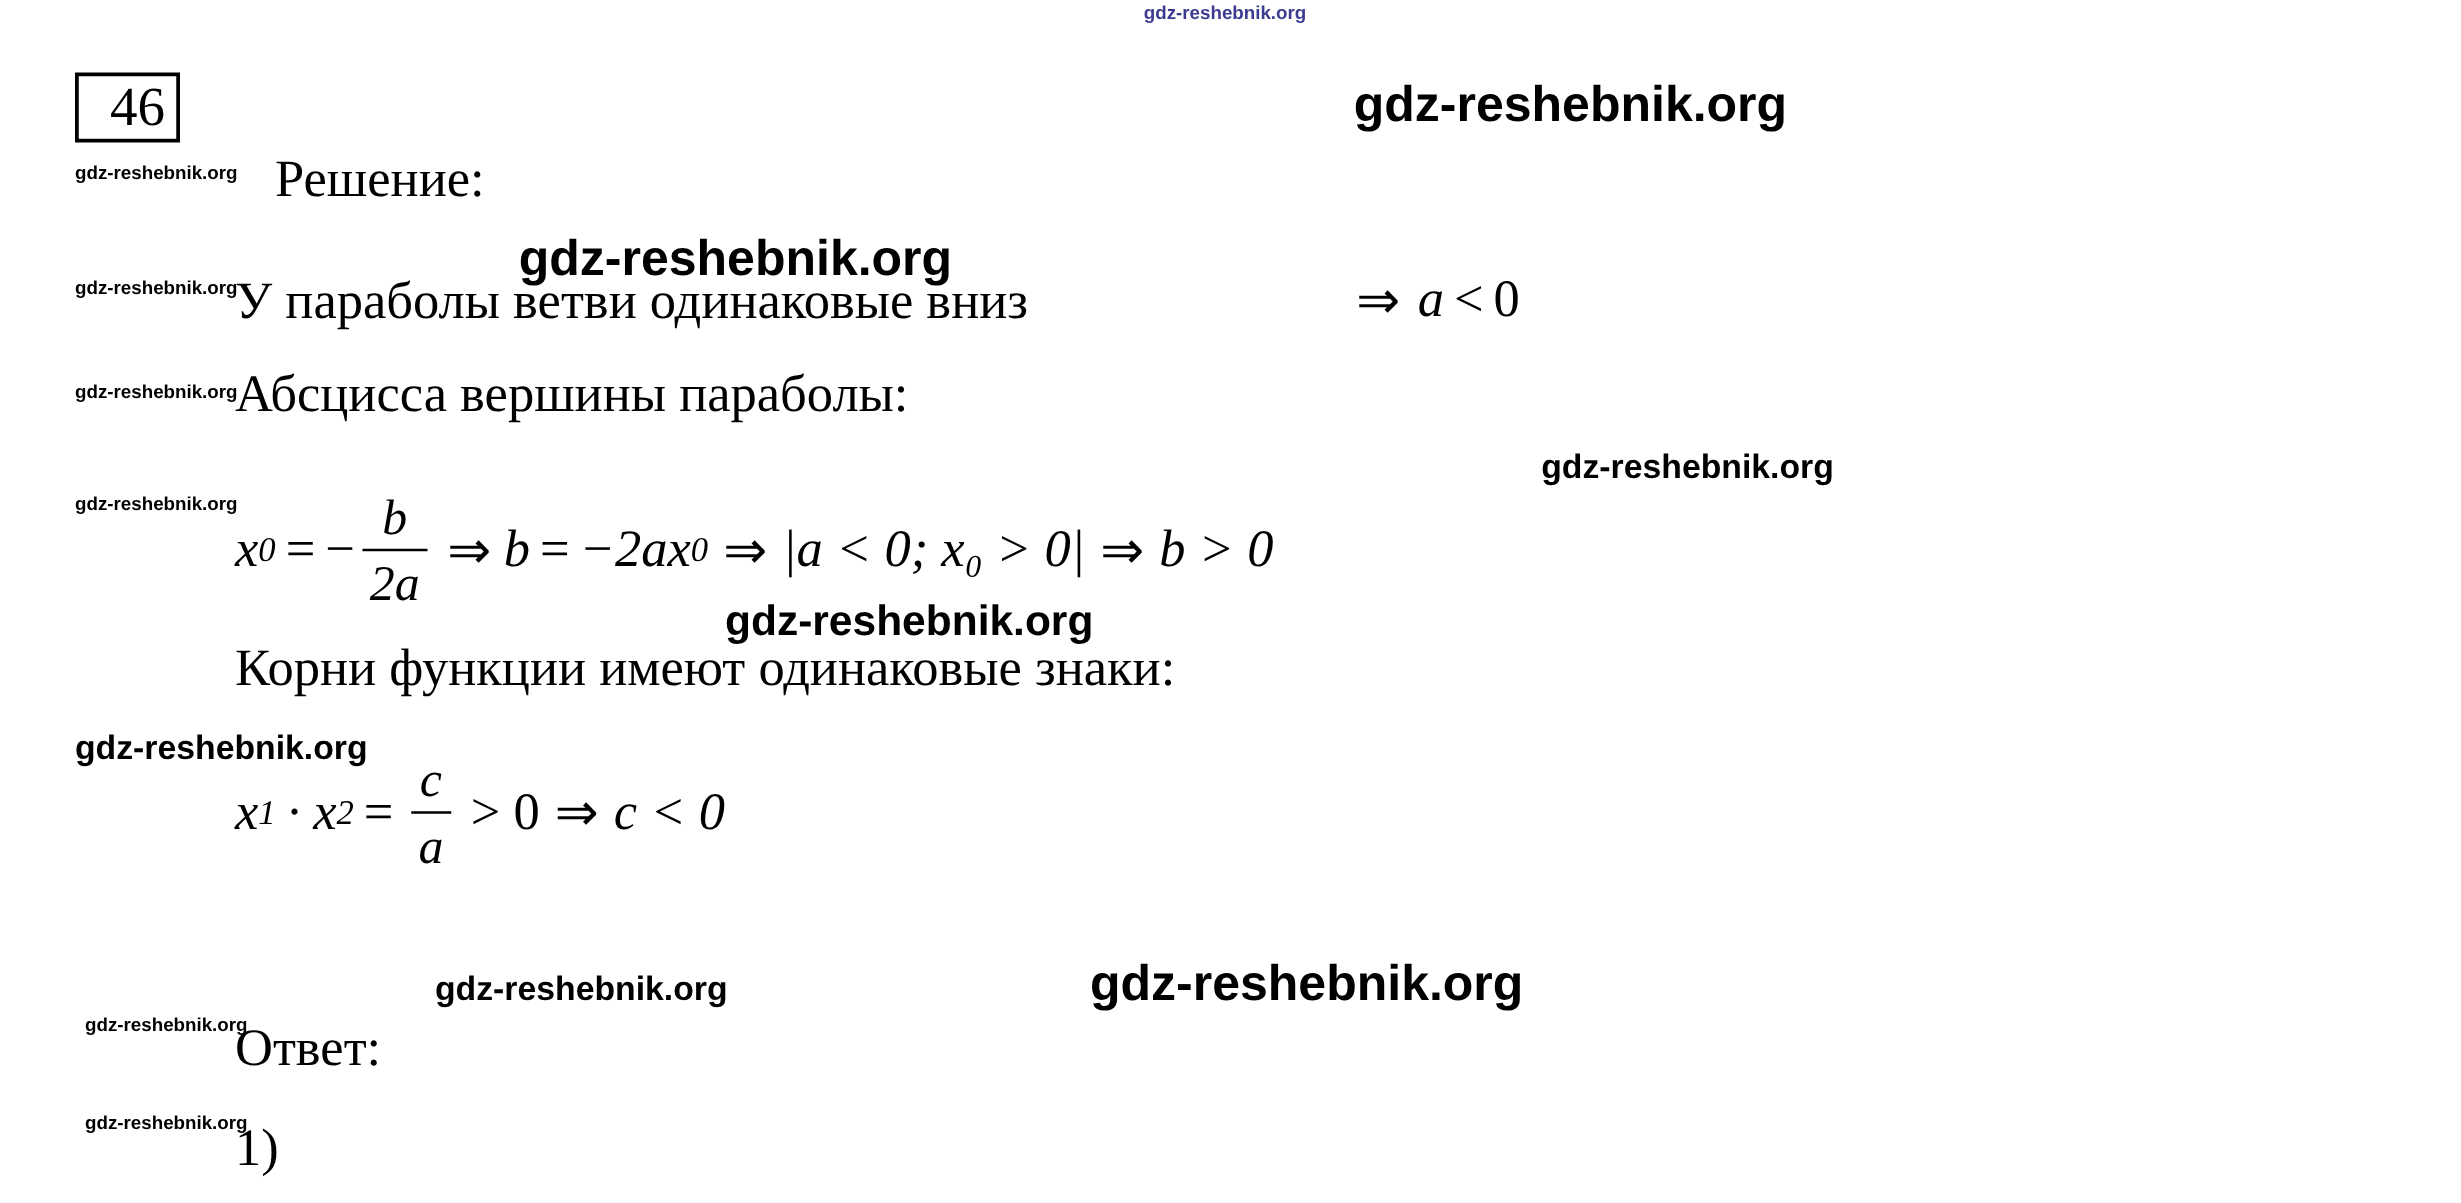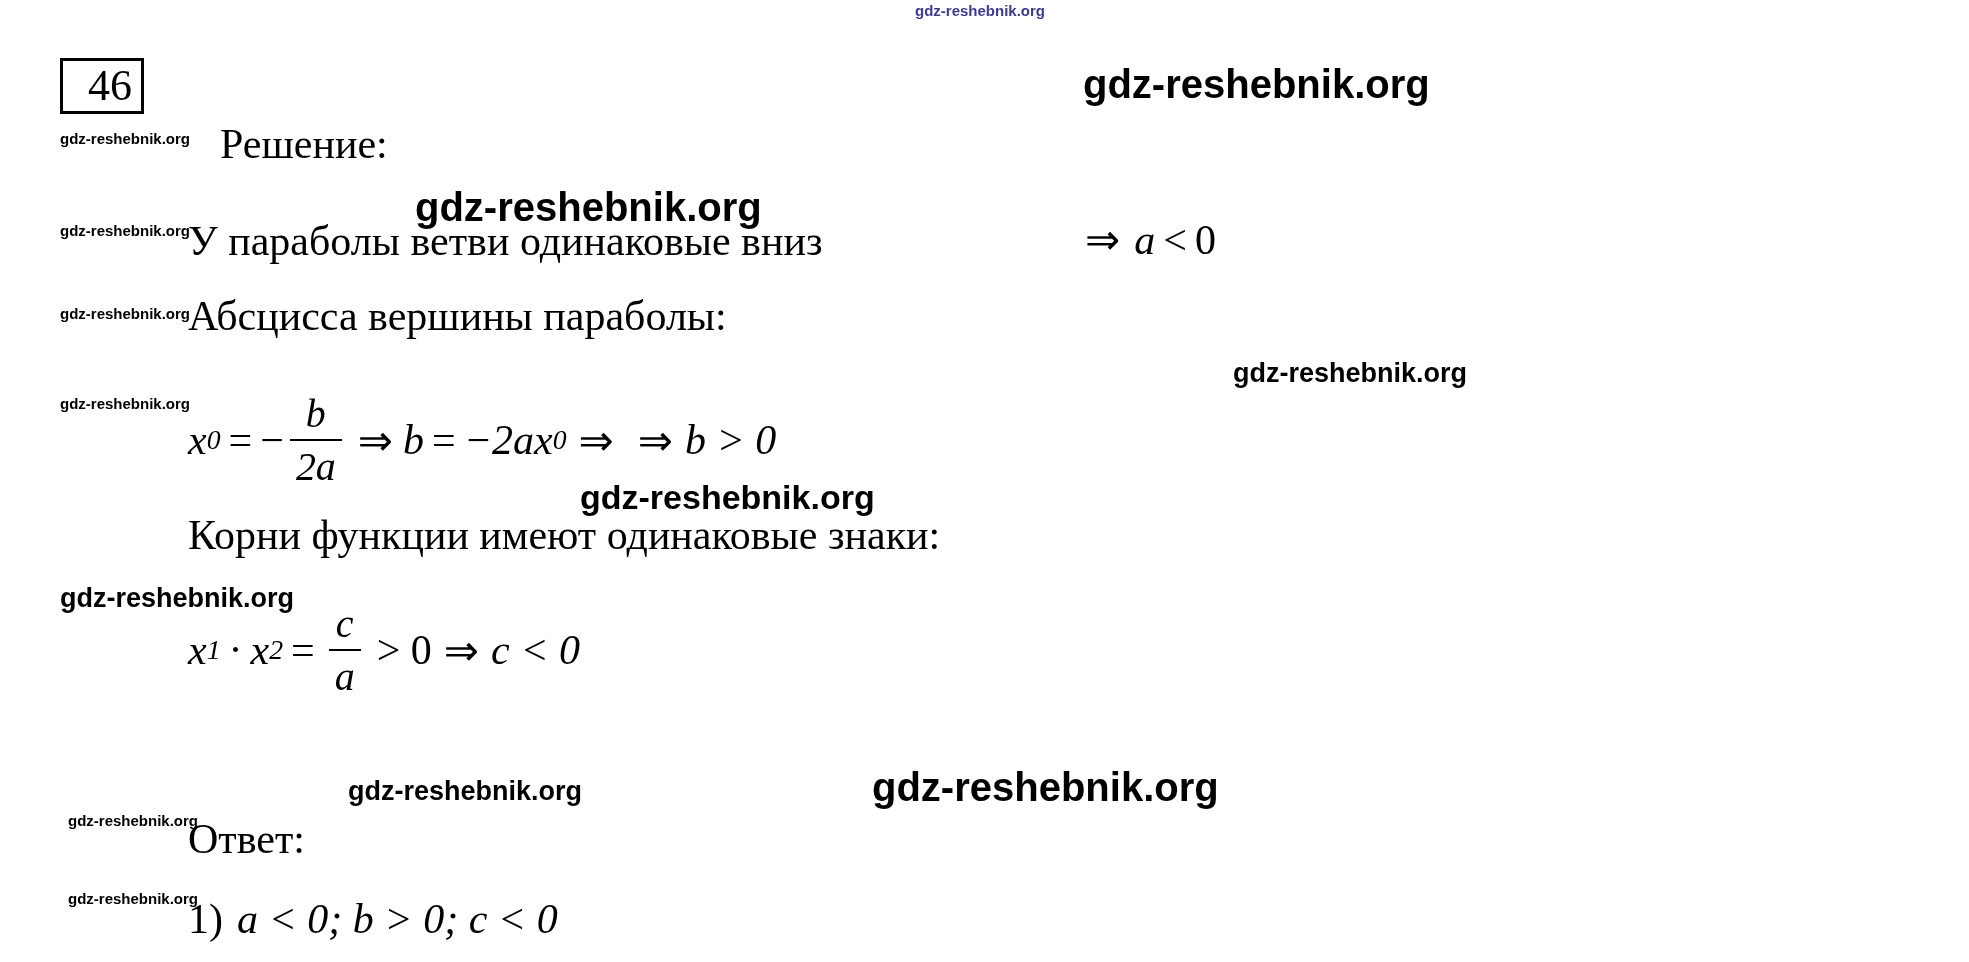--- a/index.html
+++ b/index.html
@@ -153,20 +153,21 @@
   <span class="frac">
     <span class="numer">b</span>
     <span class="denom">2a</span>
   </span>
   <span class="up" style="margin:0 10px;">⇒</span>
   <span>b</span>
   <span class="op">=</span>
   <span>−2ax</span>
     <span class="sub">0</span>
   <span class="up" style="margin:0 12px;">⇒</span>
+  <span>|a &lt; 0; x₀ &gt; 0|</span>
   <span class="up" style="margin:0 12px;">⇒</span>
   <span>b &gt; 0</span>
 </div>
 
 <div class="line" style="left:188px; top:512px;">Корни функции имеют одинаковые знаки:</div>
 
 <div class="math" style="left:188px; top:600px;">
   <span>x</span>
     <span class="sub">1</span>
   <span class="op">·</span>
@@ -179,14 +180,13 @@
   </span>
   <span class="up" style="margin-left:10px;">&gt; 0</span>
   <span class="up" style="margin:0 12px;">⇒</span>
   <span>c &lt; 0</span>
 </div>
 
 <div class="line" style="left:188px; top:816px;">Ответ:</div>
 
 <div class="math" style="left:188px; top:895px;">
   <span class="up" style="margin-right:14px;">1)</span>
-  <span>a &lt; 0; b &gt; 0; c &lt; 0</span>
 </div>
 
 </body></html>

